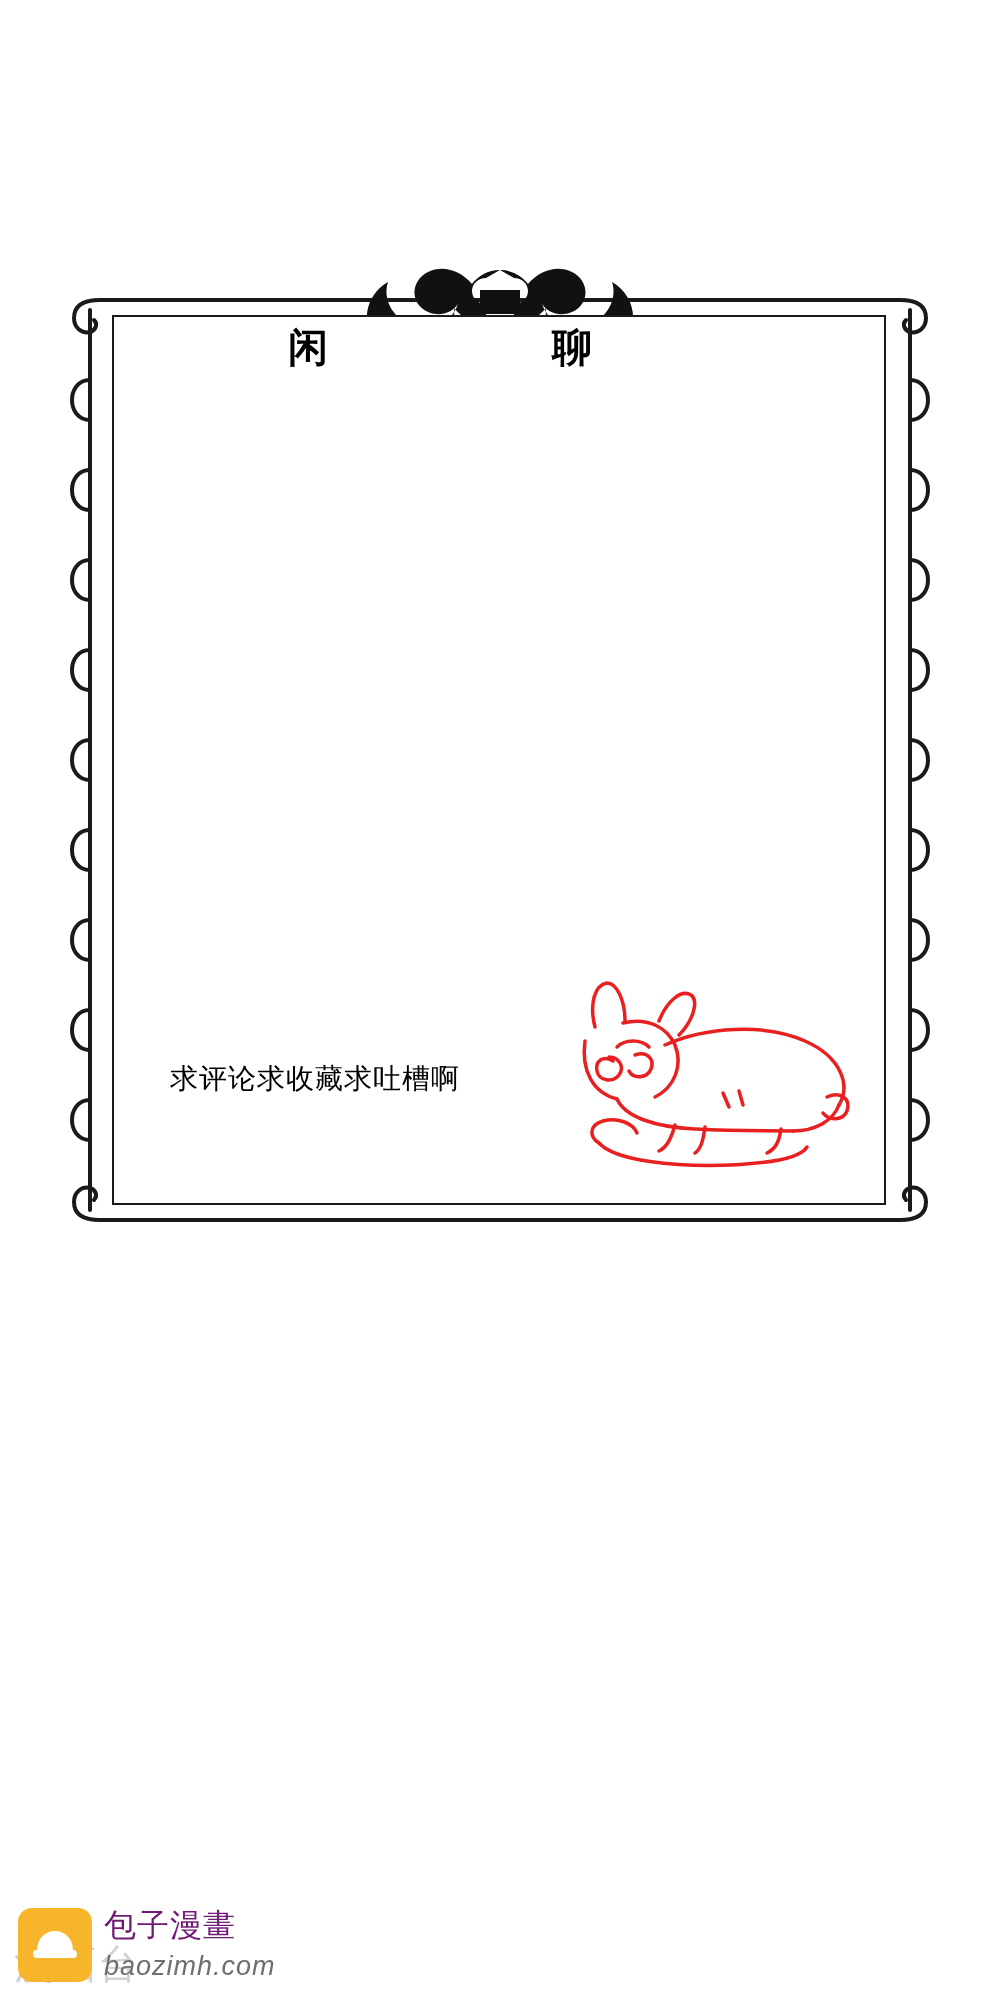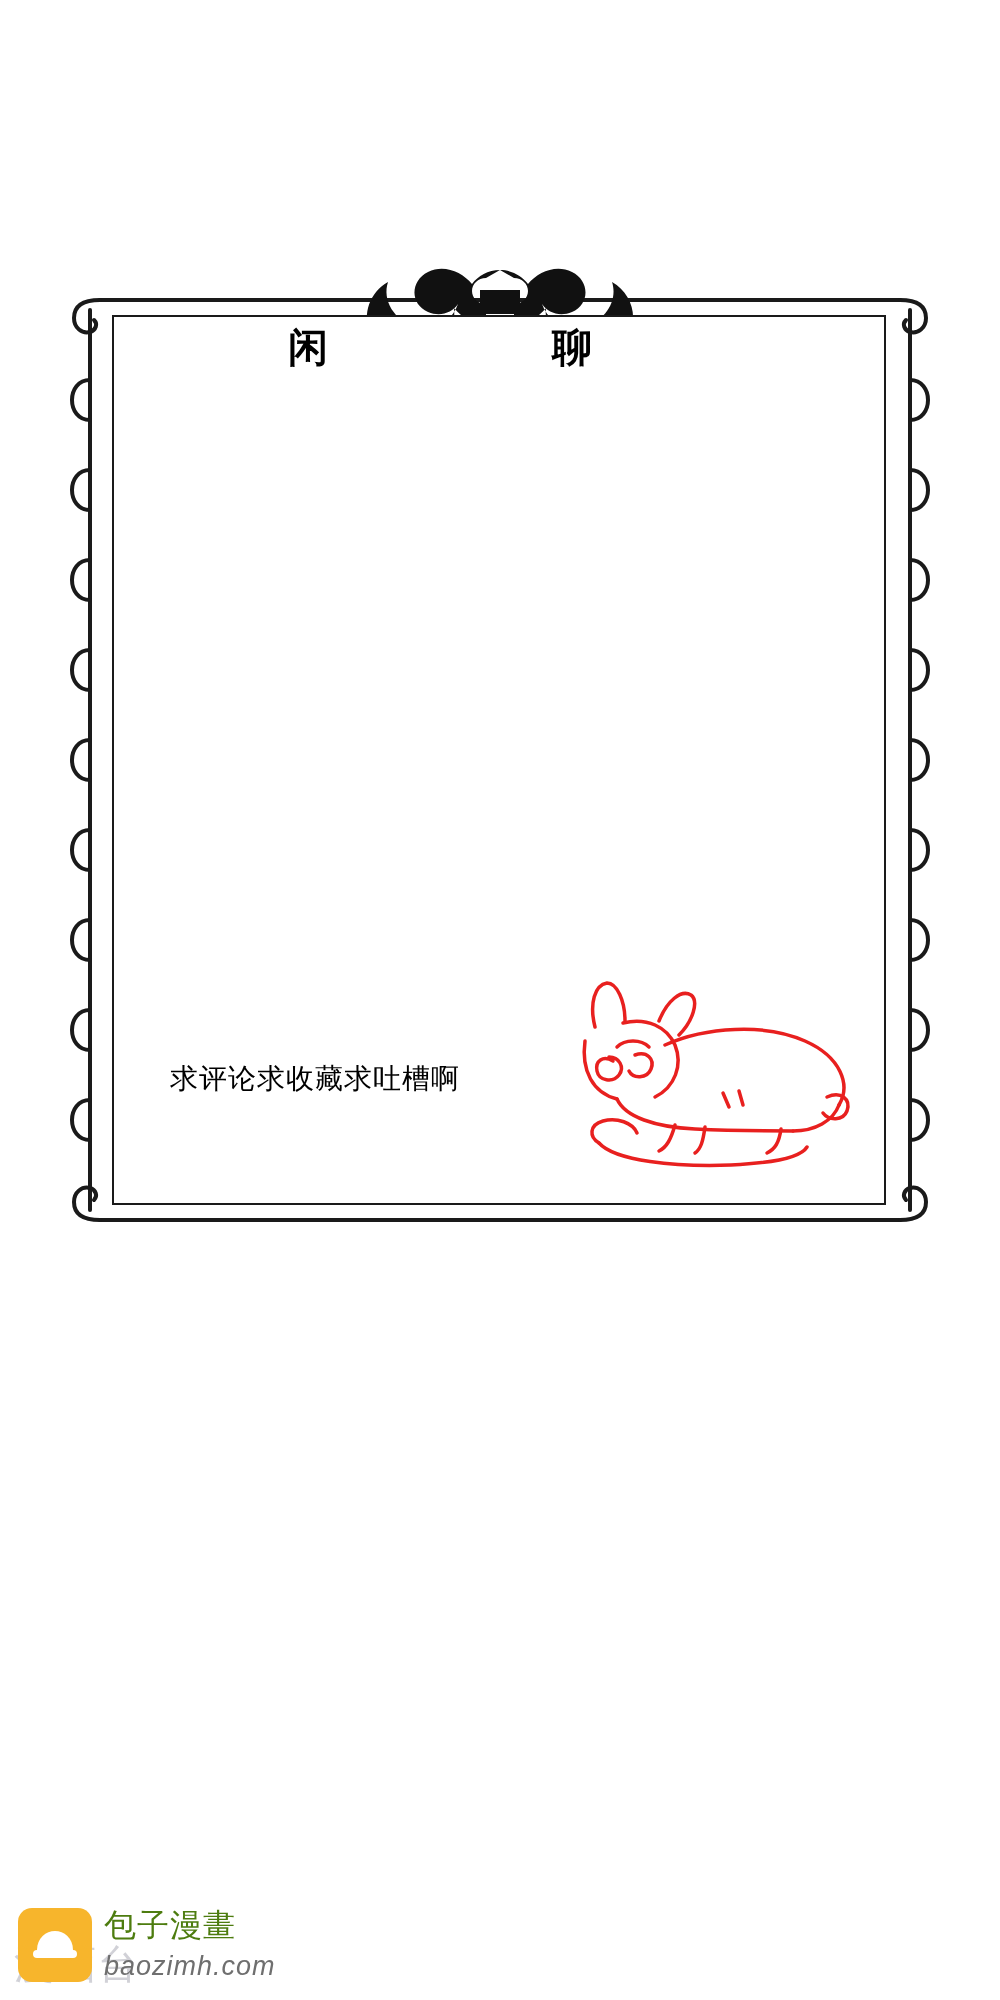--- a/index.html
+++ b/index.html
@@ -121,21 +121,21 @@
   .bun {
     width: 48px;
     height: 34px;
   }
   .brand {
     position: absolute;
     left: 104px;
     bottom: 52px;
     font-family: "Liberation Sans", sans-serif;
     font-size: 32px;
-    color: #4d7c0f;
+    color: #701a75;
     letter-spacing: 1px;
   }
   .domain {
     position: absolute;
     left: 104px;
     bottom: 18px;
     font-family: "Liberation Sans", sans-serif;
     font-size: 27px;
     color: #6f6f6f;
     letter-spacing: 1px;

